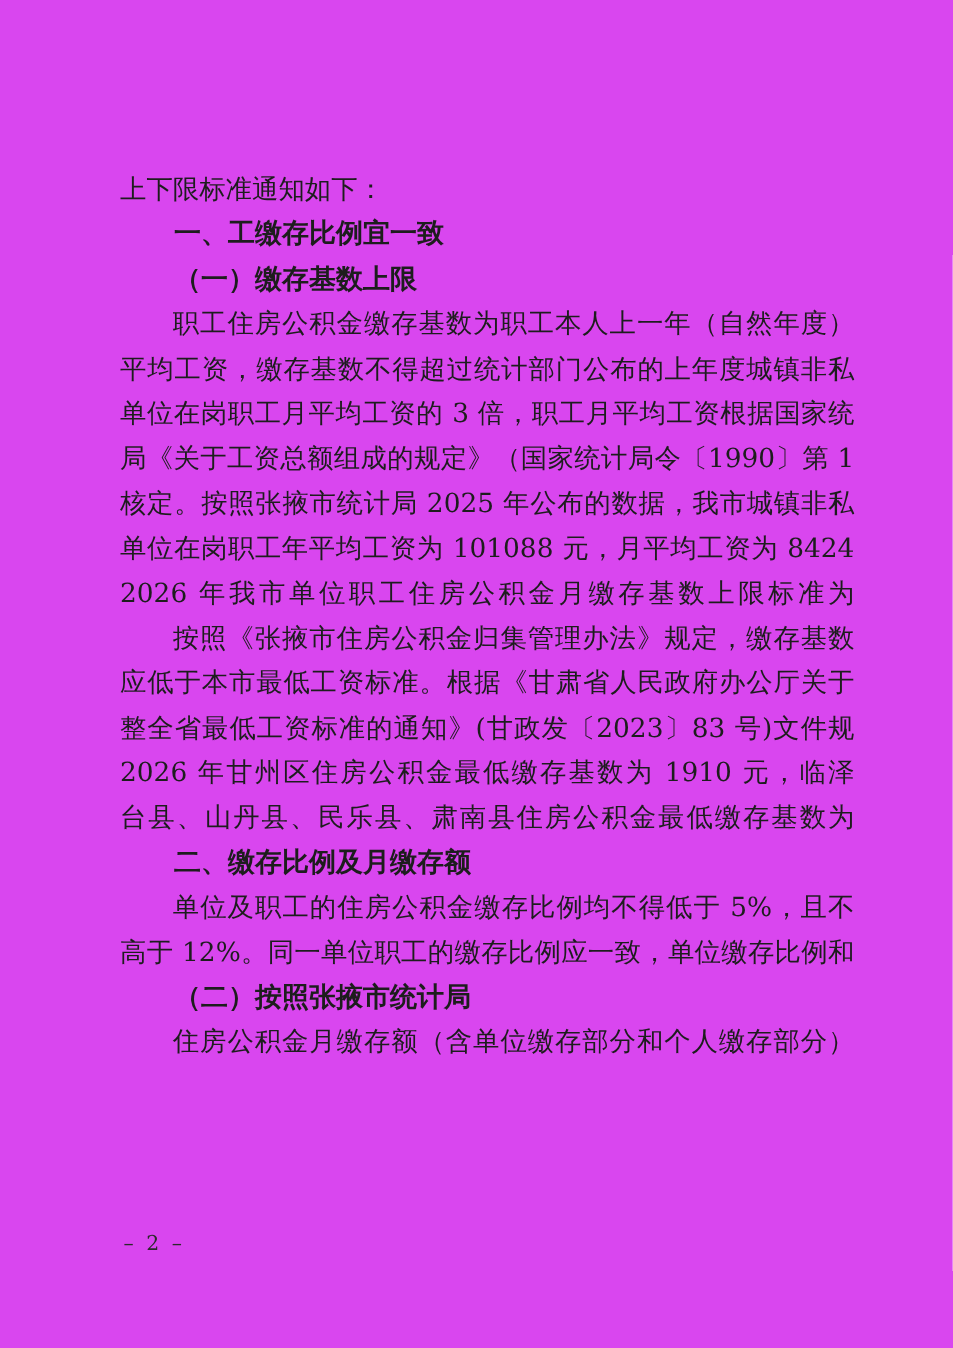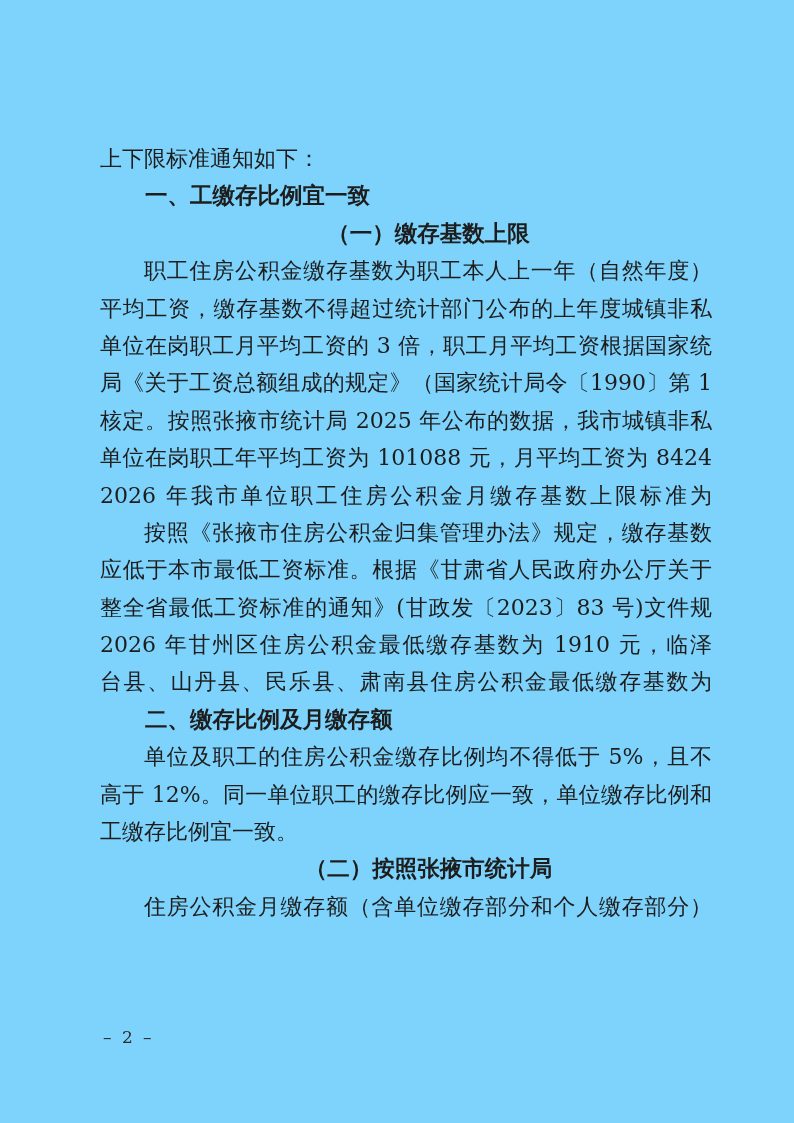--- a/index.html
+++ b/index.html
@@ -4,21 +4,21 @@
 <style>
   html, body {
     margin: 0;
     padding: 0;
     background: #ffffff;
   }
   .page {
     position: relative;
     width: 794px;
     height: 1123px;
-    background: #7dd3fc;
+    background: #d946ef;
     font-family: "DejaVu Serif", "Liberation Serif", serif;
     color: #1d1d1d;
     overflow: hidden;
   }
   .content {
     position: absolute;
     left: 100px;
     top: 140px;
     width: 612px;
   }
@@ -40,21 +40,20 @@
   
   .h1 {
     font-family: "DejaVu Sans", "Liberation Sans", sans-serif;
     font-weight: 700;
     font-size: 22.5px;
   }
   
   .h2 {
     font-weight: 700;
     font-size: 22.5px;
-    text-align: center;
   }
   .pagenum {
     position: absolute;
     left: 103px;
     top: 1025px;
     font-size: 17px;
     line-height: 24px;
     word-spacing: 5px;
     color: #2a2a2a;
   }
@@ -75,18 +74,17 @@
     <div class="ln j">单位在岗职工年平均工资为 101088 元，月平均工资为 8424 元，</div>
     <div class="ln j">2026 年我市单位职工住房公积金月缴存基数上限标准为 25272 元。</div>
     <div class="ln ind j">按照《张掖市住房公积金归集管理办法》规定，缴存基数不</div>
     <div class="ln j">应低于本市最低工资标准。根据《甘肃省人民政府办公厅关于调</div>
     <div class="ln j">整全省最低工资标准的通知》(甘政发〔2023〕83 号)文件规定，</div>
     <div class="ln j">2026 年甘州区住房公积金最低缴存基数为 1910 元，临泽县、高</div>
     <div class="ln j">台县、山丹县、民乐县、肃南县住房公积金最低缴存基数为 1850 元。</div>
     <div class="ln h1 ind">二、缴存比例及月缴存额</div>
     <div class="ln ind j">单位及职工的住房公积金缴存比例均不得低于 5%，且不得</div>
     <div class="ln j">高于 12%。同一单位职工的缴存比例应一致，单位缴存比例和职</div>
-    <div class="ln">工缴存比例宜一致。</div>
     <div class="ln h2 ind">（二）按照张掖市统计局</div>
     <div class="ln ind j">住房公积金月缴存额（含单位缴存部分和个人缴存部分）上</div>
   </div>
   <div class="pagenum">– 2 –</div>
 </div>
 
 </body></html>

